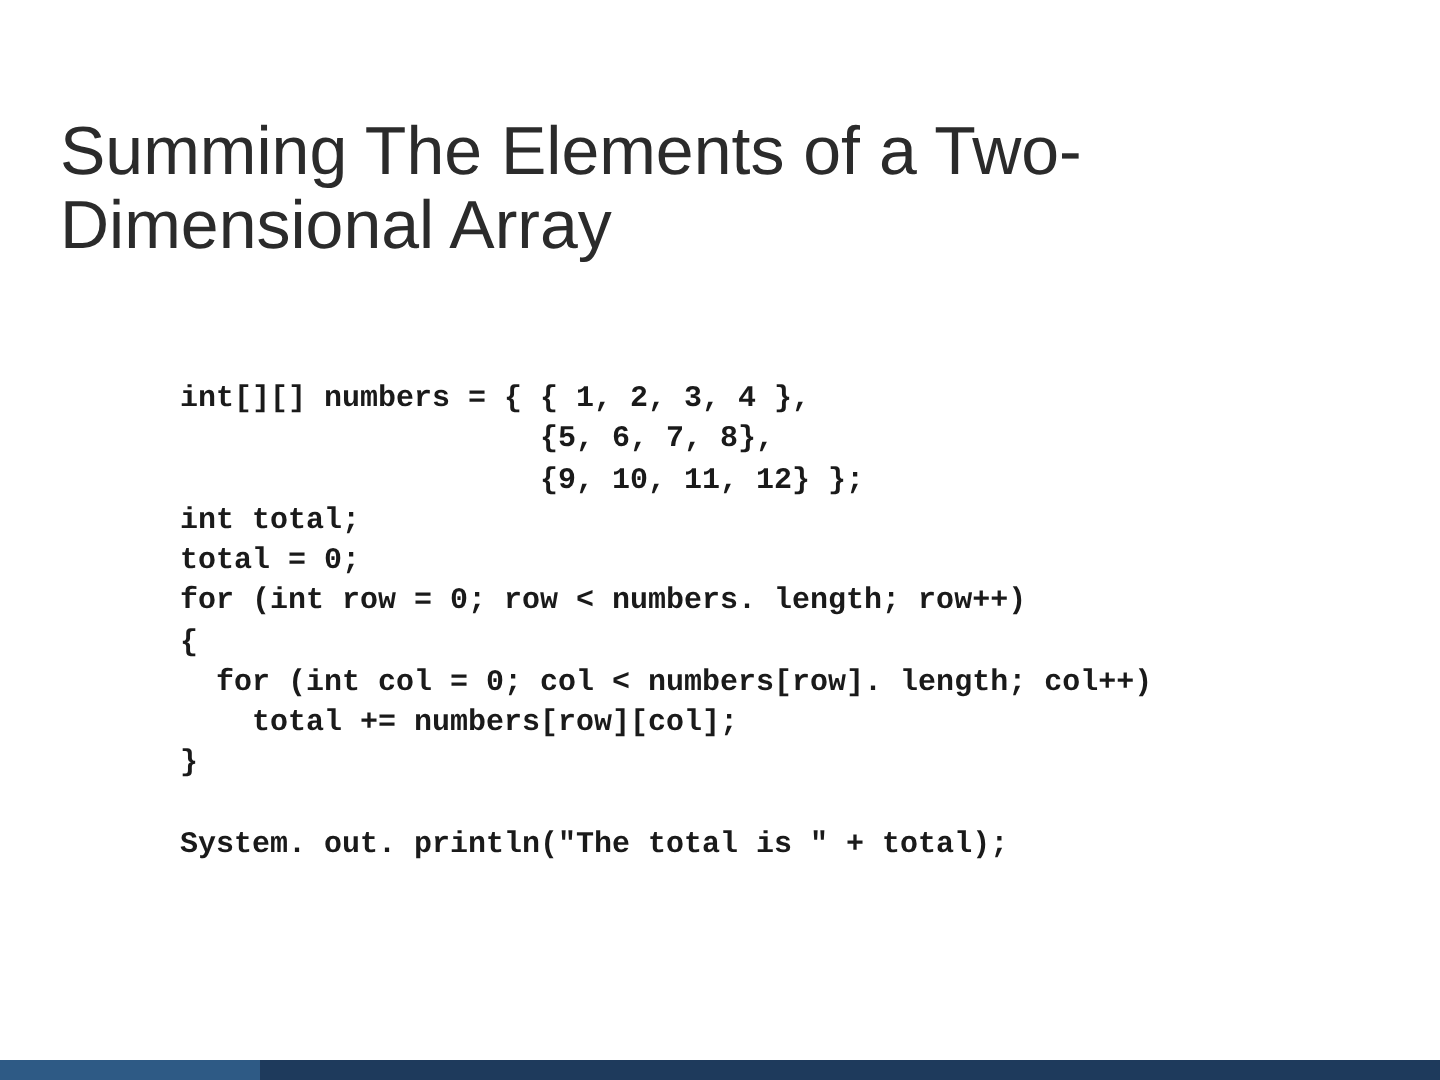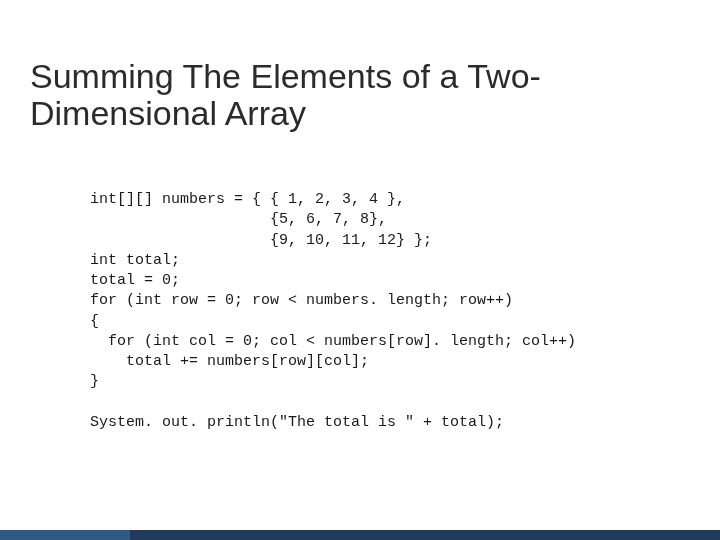--- a/index.html
+++ b/index.html
@@ -1,19 +1,19 @@
 <!DOCTYPE html>
 <html><head>
 <meta charset="utf-8">
 <style>
   * { margin: 0; padding: 0; box-sizing: border-box; }
   html, body { width: 720px; height: 540px; overflow: hidden; background: #fff; font-family: "Segoe UI", "Calibri Light", Arial, sans-serif; }
   .slide { width: 584px; height: 540px; position: relative; margin-top: 44px; }
   .title { position: absolute; top: 14px; left: 30px; width: 660px; font-size: 34px; font-weight: 300; color: #2b2b2b; line-height: 1.1; }
-  .code { position: absolute; top: 146px; left: 90px; width: 600px; font-family: "Courier New", Courier, monospace; font-weight: normal; font-size: 15px; color: #1a1a1a; white-space: pre; line-height: 1.35; }
+  .code { position: absolute; top: 146px; left: 90px; width: 600px; font-family: "Courier New", Courier, monospace; font-weight: bold; font-size: 15px; color: #1a1a1a; white-space: pre; line-height: 1.35; }
   .footer-bar { position: absolute; left: 0; bottom: 26px; width: 720px; height: 28px; background: #1e3a5c; }
   .footer-bar::before { content: ""; position: absolute; left: 0; top: 0; width: 130px; height: 100%; background: #2e5a85; }
   .page-num { position: absolute; right: 26px; bottom: 8px; font-size: 12px; color: #333; }
 </style>
 </head>
 <body>
 
 <div class="slide">
   <div class="title">Summing The Elements of a Two-Dimensional Array</div>
   <div class="code">int[][] numbers = { { 1, 2, 3, 4 },

